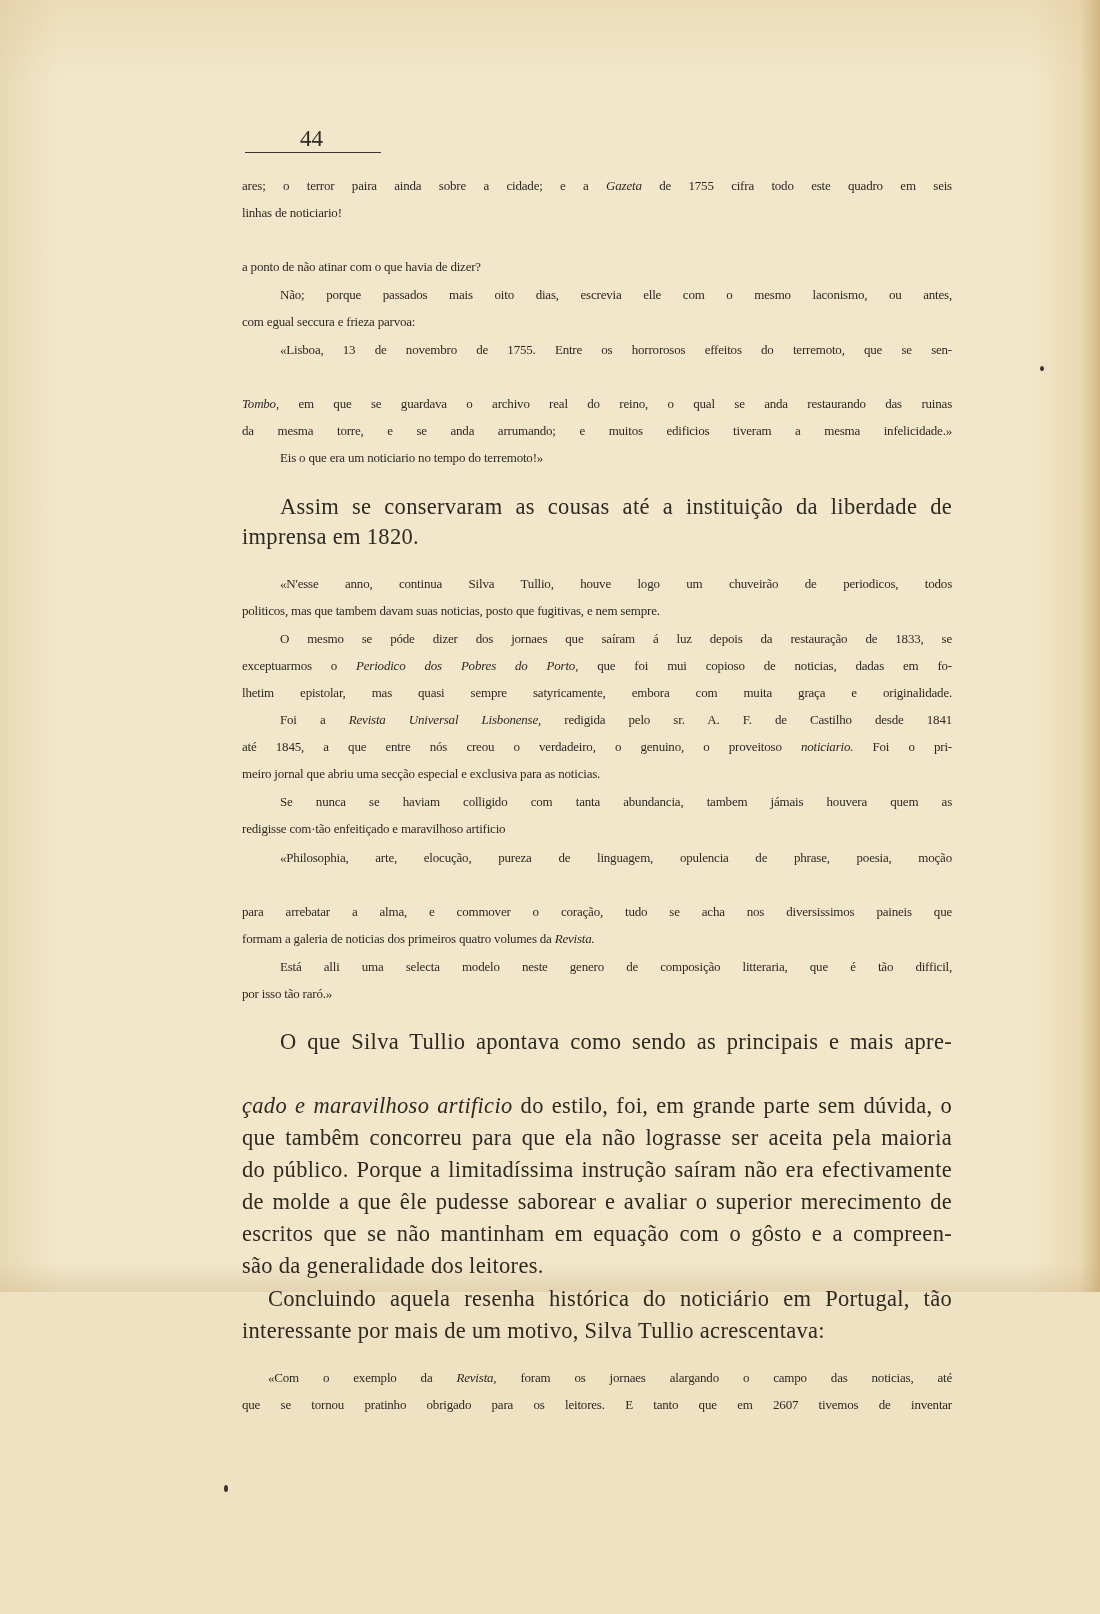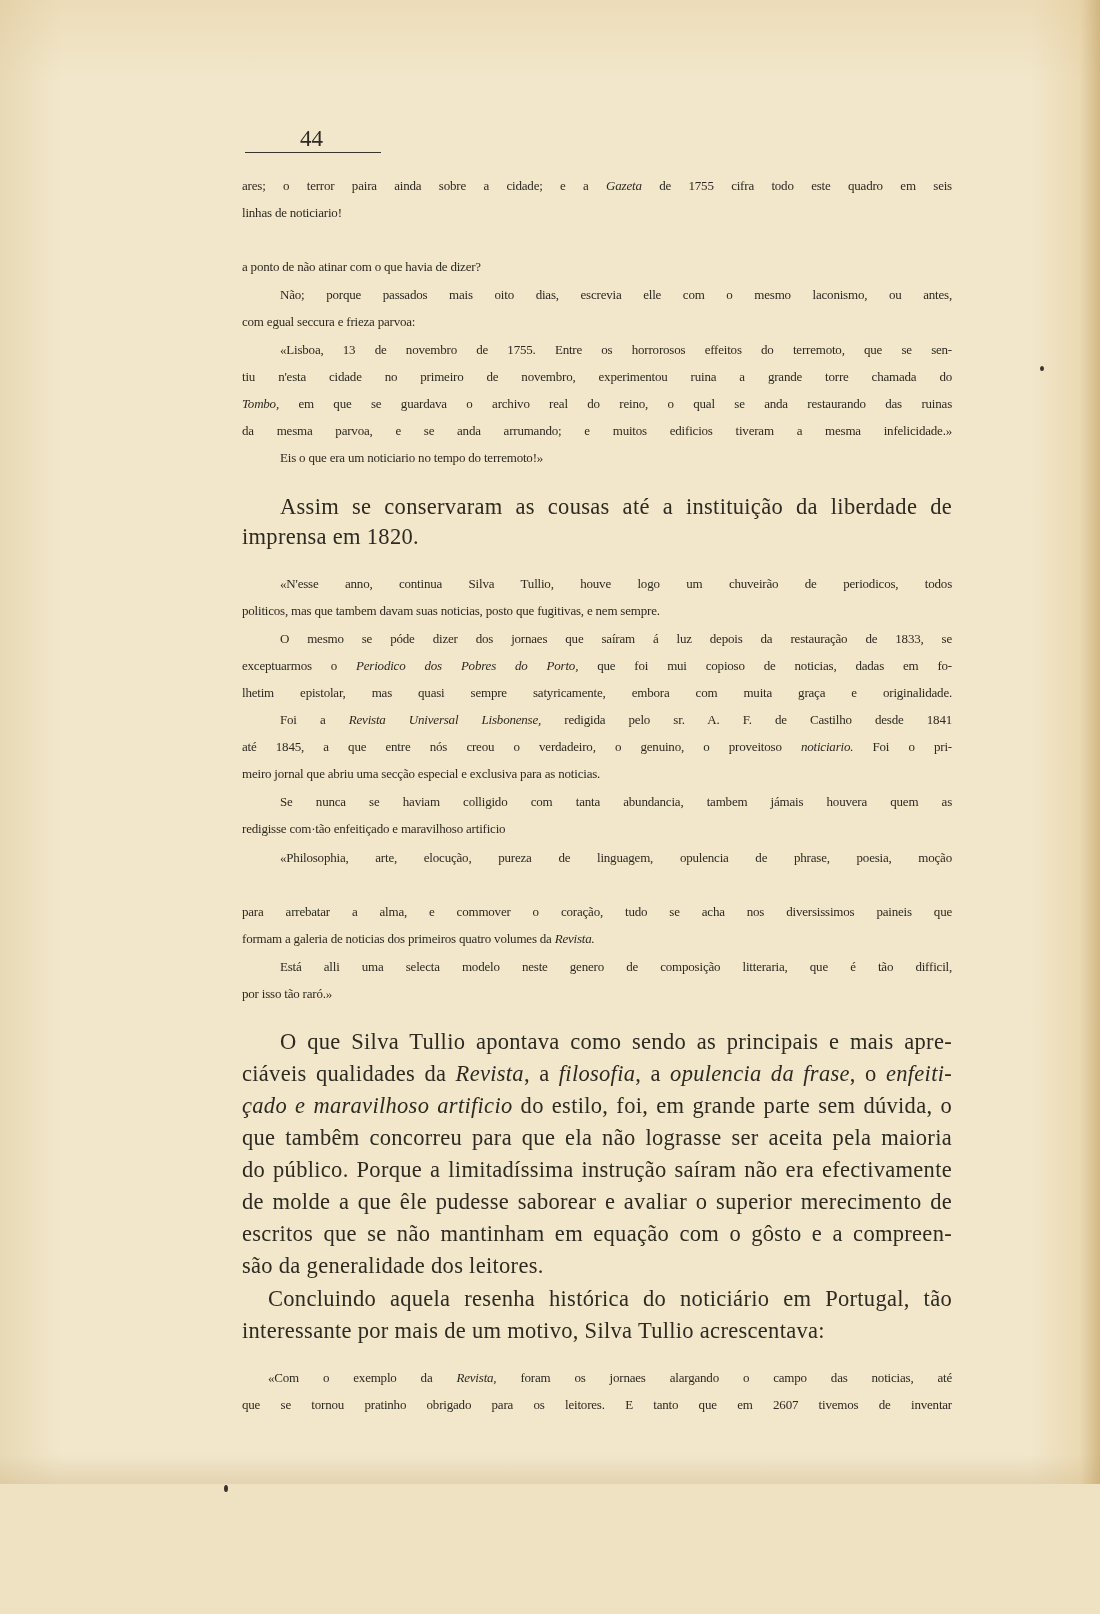--- a/index.html
+++ b/index.html
@@ -1,21 +1,21 @@
 <!DOCTYPE html>
 <html><head>
   <meta charset="utf-8">
   <style>
     html, body { margin: 0; padding: 0; }
     body {
       width: 1100px; height: 1614px; overflow: hidden;
       background: #efe2c2;
     }
     .page {
-      position: relative; width: 1100px; height: 1484px;
+      position: relative; width: 1100px; height: 1292px;
       background:
         linear-gradient(90deg, rgba(214,190,140,0.35) 0px, rgba(240,228,200,0) 60px),
         linear-gradient(270deg, rgba(200,168,110,0.75) 0px, rgba(225,200,150,0.45) 20px, rgba(240,228,200,0) 70px),
         linear-gradient(180deg, rgba(225,200,150,0.35) 0px, rgba(240,228,200,0) 80px),
         linear-gradient(0deg, rgba(200,175,130,0.35) 0px, rgba(240,228,200,0) 30px),
         #f2e7cb;
     }
     .page-number {
       position: absolute; left: 300px; top: 126px; width: 50px;
       font-family: "Liberation Serif", serif; font-size: 23px; color: #2e2a22;
@@ -47,23 +47,22 @@
 <div class="page">
   <div class="page-number">44</div>
   <div class="page-rule"></div>
 
   <div class="line small justify" style="top:178px">ares; o terror paira ainda sobre a cidade; e a <em>Gazeta</em> de 1755 cifra todo este quadro em seis</div>
   <div class="line small" style="top:205px">linhas de noticiario!</div>
   <div class="line small" style="top:259px">a ponto de não atinar com o que havia de dizer?</div>
   <div class="line small justify indent" style="top:287px">Não; porque passados mais oito dias, escrevia elle com o mesmo laconismo, ou antes,</div>
   <div class="line small" style="top:314px">com egual seccura e frieza parvoa:</div>
   <div class="line small justify indent" style="top:342px">«Lisboa, 13 de novembro de 1755. Entre os horrorosos effeitos do terremoto, que se sen-</div>
-  <div class="line small justify" style="top:369px">tiu n'esta cidade no primeiro de novembro, experimentou ruina a grande torre chamada do</div>
   <div class="line small justify" style="top:396px"><em>Tombo,</em> em que se guardava o archivo real do reino, o qual se anda restaurando das ruinas</div>
-  <div class="line small justify" style="top:423px">da mesma parvoa, e se anda arrumando; e muitos edificios tiveram a mesma infelicidade.»</div>
+  <div class="line small justify" style="top:423px">da mesma torre, e se anda arrumando; e muitos edificios tiveram a mesma infelicidade.»</div>
   <div class="line small indent" style="top:450px">Eis o que era um noticiario no tempo do terremoto!»</div>
 
   <div class="line large justify indent" style="top:494px">Assim se conservaram as cousas até a instituição da liberdade de</div>
   <div class="line large" style="top:524px">imprensa em 1820.</div>
 
   <div class="line small justify indent" style="top:576px">«N'esse anno, continua Silva Tullio, houve logo um chuveirão de periodicos, todos</div>
   <div class="line small" style="top:603px">politicos, mas que tambem davam suas noticias, posto que fugitivas, e nem sempre.</div>
   <div class="line small justify indent" style="top:631px">O mesmo se póde dizer dos jornaes que saíram á luz depois da restauração de 1833, se</div>
   <div class="line small justify" style="top:658px">exceptuarmos o <em>Periodico dos Pobres do Porto,</em> que foi mui copioso de noticias, dadas em fo-</div>
   <div class="line small justify" style="top:685px">lhetim epistolar, mas quasi sempre satyricamente, embora com muita graça e originalidade.</div>
@@ -72,21 +71,20 @@
   <div class="line small" style="top:766px">meiro jornal que abriu uma secção especial e exclusiva para as noticias.</div>
   <div class="line small justify indent" style="top:794px">Se nunca se haviam colligido com tanta abundancia, tambem jámais houvera quem as</div>
   <div class="line small" style="top:821px">redigisse com·tão enfeitiçado e maravilhoso artificio</div>
   <div class="line small justify indent" style="top:850px">«Philosophia, arte, elocução, pureza de linguagem, opulencia de phrase, poesia, moção</div>
   <div class="line small justify" style="top:904px">para arrebatar a alma, e commover o coração, tudo se acha nos diversissimos paineis que</div>
   <div class="line small" style="top:931px">formam a galeria de noticias dos primeiros quatro volumes da <em>Revista.</em></div>
   <div class="line small justify indent" style="top:959px">Está alli uma selecta modelo neste genero de composição litteraria, que é tão difficil,</div>
   <div class="line small" style="top:986px">por isso tão raró.»</div>
 
   <div class="line large justify indent" style="top:1029px">O que Silva Tullio apontava como sendo as principais e mais apre-</div>
-  <div class="line large justify" style="top:1061px">ciáveis qualidades da <em>Revista</em>, a <em>filosofia</em>, a <em>opulencia da frase</em>, o <em>enfeiti-</em></div>
   <div class="line large justify" style="top:1093px"><em>çado e maravilhoso artificio</em> do estilo, foi, em grande parte sem dúvida, o</div>
   <div class="line large justify" style="top:1125px">que tambêm concorreu para que ela não lograsse ser aceita pela maioria</div>
   <div class="line large justify" style="top:1157px">do público. Porque a limitadíssima instrução saíram não era efectivamente</div>
   <div class="line large justify" style="top:1189px">de molde a que êle pudesse saborear e avaliar o superior merecimento de</div>
   <div class="line large justify" style="top:1221px">escritos que se não mantinham em equação com o gôsto e a compreen-</div>
   <div class="line large" style="top:1253px">são da generalidade dos leitores.</div>
   <div class="line large justify indent-l" style="top:1286px">Concluindo aquela resenha histórica do noticiário em Portugal, tão</div>
   <div class="line large" style="top:1318px">interessante por mais de um motivo, Silva Tullio acrescentava:</div>
 
   <div class="line small justify indent-l" style="top:1370px">«Com o exemplo da <em>Revista,</em> foram os jornaes alargando o campo das noticias, até</div>

